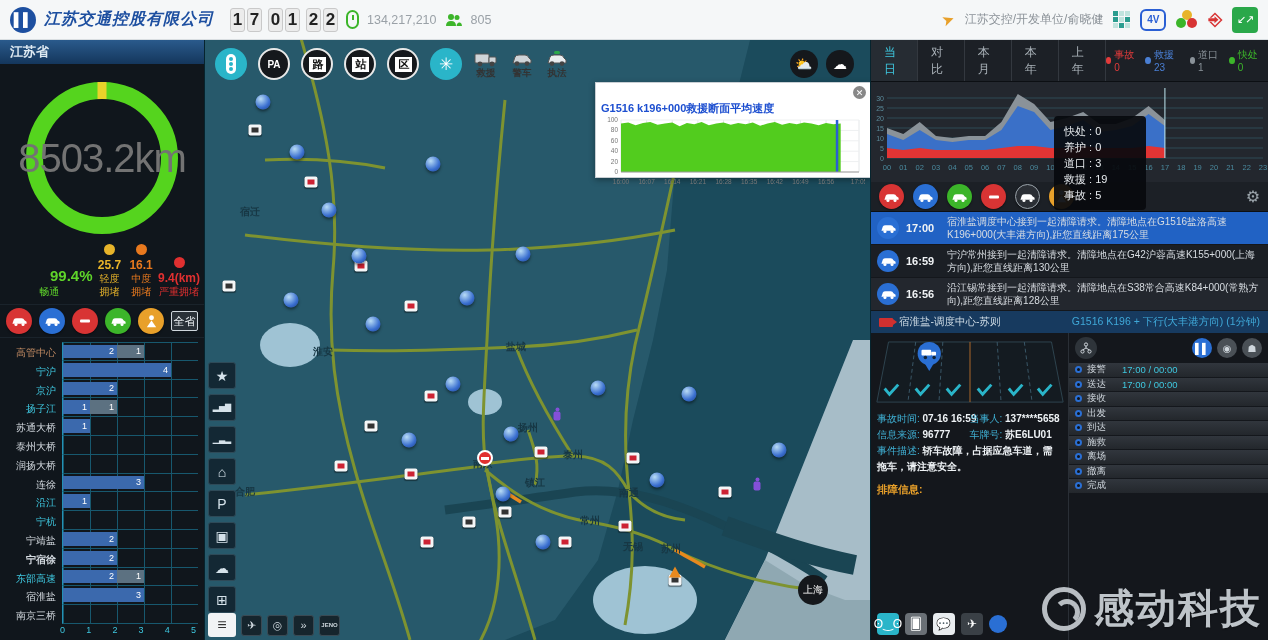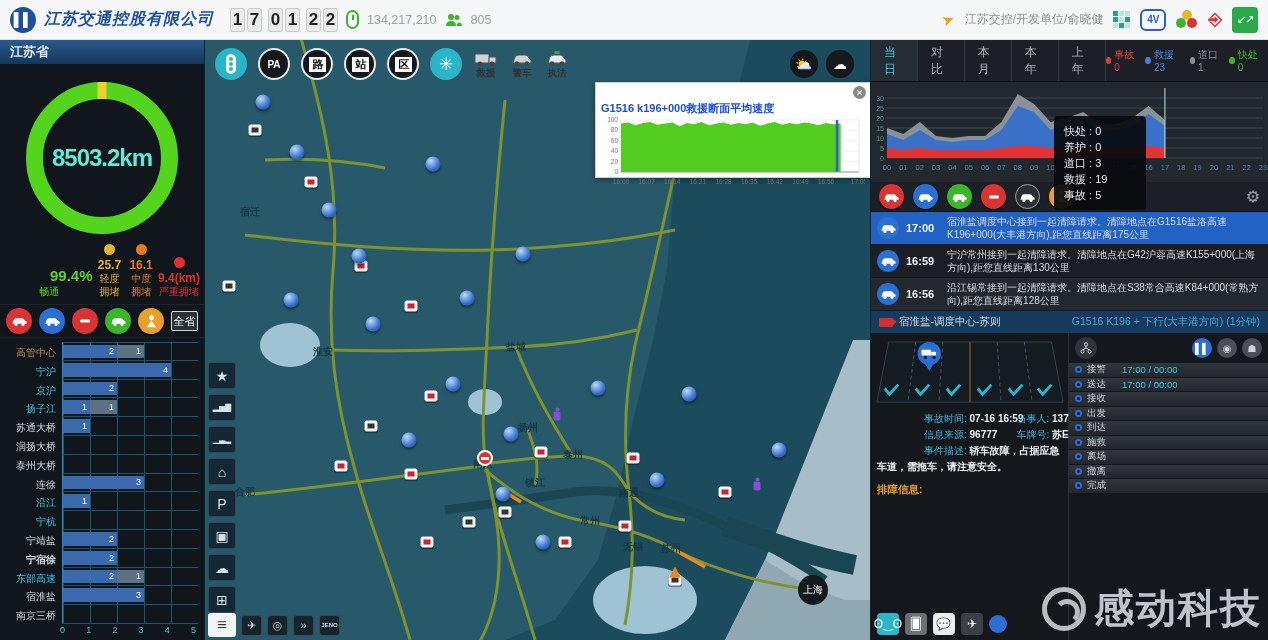--- a/index.html
+++ b/index.html
@@ -39,21 +39,21 @@
   #cols { flex:1; display:flex; min-height:0; }
 
   
   #left { width:205px; background:#10161c; display:flex; flex-direction:column; border-right:1px solid #06242e; }
   .region-bar { height:24px; background:linear-gradient(180deg,#2a5a8c,#14365c); color:#dfeaf2;
     font-size:13px; font-weight:bold; padding:3px 10px; }
   .gauge-wrap { height:188px; display:flex; align-items:center; justify-content:center; position:relative; }
   .ring { width:152px; height:152px; border-radius:50%; border:17px solid #55d41e; display:flex;
     align-items:center; justify-content:center; position:relative; }
   .ring .notch { position:absolute; top:-17px; left:50%; transform:translateX(-50%); width:9px; height:17px; background:#e8d22a; }
-  .ring .val { color:#5eead4; font-size:24px; font-weight:bold; letter-spacing:-1px; }
+  .ring .val { color:#737373; font-size:40px; font-weight:normal; letter-spacing:-1px; }
   .stats { height:52px; display:flex; align-items:flex-end; padding:0 4px 6px 6px; gap:2px; }
   .stat { flex:1; text-align:center; line-height:1.25; }
   .stat .dot { width:11px; height:11px; border-radius:50%; margin:0 auto 3px; }
   .stat .v { font-size:12px; font-weight:bold; }
   .stat .l { font-size:10px; }
   .stat.first .v { font-size:15px;margin-left:44px; }
   .filters { height:34px; display:flex; align-items:center; gap:7px; padding:0 6px; border-top:1px solid #1a232b; border-bottom:1px solid #1a232b; }
   .fcirc { width:26px; height:26px; border-radius:50%; display:flex; align-items:center; justify-content:center; flex:0 0 auto; box-shadow:0 1px 2px rgba(0,0,0,.5);}
   .allbtn { margin-left:auto; width:46px; height:20px; border:1px solid #cfd6dc; background:#2a3138;
     color:#eef2f5; font-size:11px; display:flex; align-items:center; justify-content:center; border-radius:2px; }
@@ -138,21 +138,21 @@
     border-top:3px solid transparent; border-bottom:3px solid transparent; }
   .sechdr .cl { color:#d0dde6; font-size:10.5px;text-align:right; }
   .sechdr .rl { margin-left:auto; color:#3fa8d8; font-size:10.5px; }
   #bottomgrid { flex:1; display:flex; min-height:0; }
   #bleft { width:198px; border-right:1px solid #2a2f36; display:flex; flex-direction:column; }
   #lanes { height:76px; padding:4px 2px 0; }
   #incident { padding:2px 6px; }
   .irow { display:flex; flex-wrap:wrap; }
   .ifield { width:50%; font-size:10px; line-height:16px; white-space:nowrap; }
   .ifield.wide { width:100%; white-space:normal; }
-  .ilab { color:#3fb0d4;margin-left:47px; } .ival { color:#eef2f5; font-weight:bold; }
+  .ilab { color:#3fb0d4; } .ival { color:#eef2f5; font-weight:bold; }
   .notelab { color:#e8a02a; font-size:10.5px; margin-top:8px; font-weight:bold; }
   #bright { flex:1; display:flex; flex-direction:column; }
   .tlicons { height:30px; display:flex; align-items:center; padding:0 6px; gap:5px; }
   .orgc { width:22px; height:22px; border-radius:50%; background:#2e343a; display:flex; align-items:center; justify-content:center; }
   .tlicons .grp { margin-left:auto; display:flex; gap:5px; }
   .ticn { width:20px; height:20px; border-radius:50%; background:#4a5056; color:#cfd6dc; font-size:10px;
     display:flex; align-items:center; justify-content:center; }
   .ticn.blue { background:#2a6fd4; color:#fff; }
   #timeline { flex:0 0 auto; }
   .trow { height:14.5px; display:flex; align-items:center; gap:5px; padding:0 6px;
@@ -335,25 +335,25 @@
           </div>
           <div class="brow">
             <div class="lab" style="color: rgb(212, 218, 224);">苏通大桥</div>
             <div class="track">
               <div class="bar" style="left: 0px; width: 20%; background: rgb(59, 105, 173);">
                 <span>1</span>
               </div>
             </div>
           </div>
           <div class="brow">
+            <div class="lab" style="color: rgb(212, 218, 224);">泰州大桥</div>
+            <div class="track"></div>
+          </div>
+          <div class="brow">
             <div class="lab" style="color: rgb(212, 218, 224);">润扬大桥</div>
-            <div class="track"></div>
-          </div>
-          <div class="brow">
-            <div class="lab" style="color: rgb(212, 218, 224);">泰州大桥</div>
             <div class="track"></div>
           </div>
           <div class="brow">
             <div class="lab" style="color: rgb(212, 218, 224);">连徐</div>
             <div class="track">
               <div class="bar" style="left: 0px; width: 60%; background: rgb(59, 105, 173);">
                 <span>3</span>
               </div>
             </div>
           </div>

